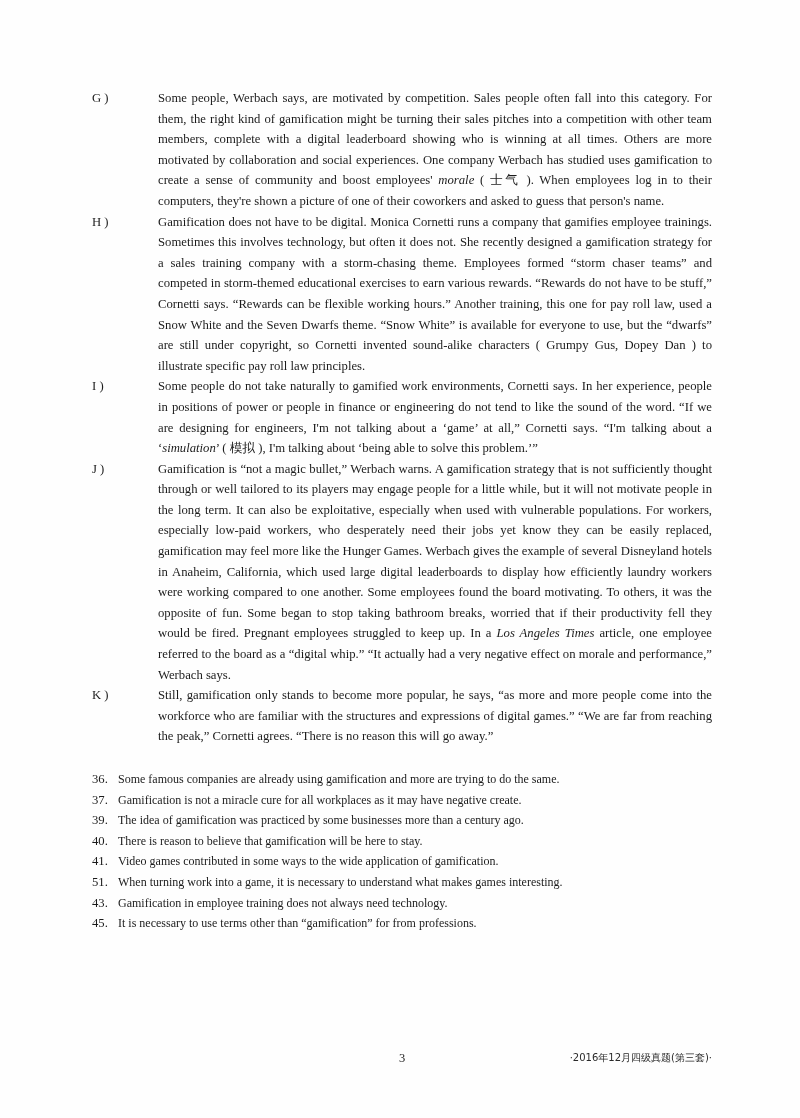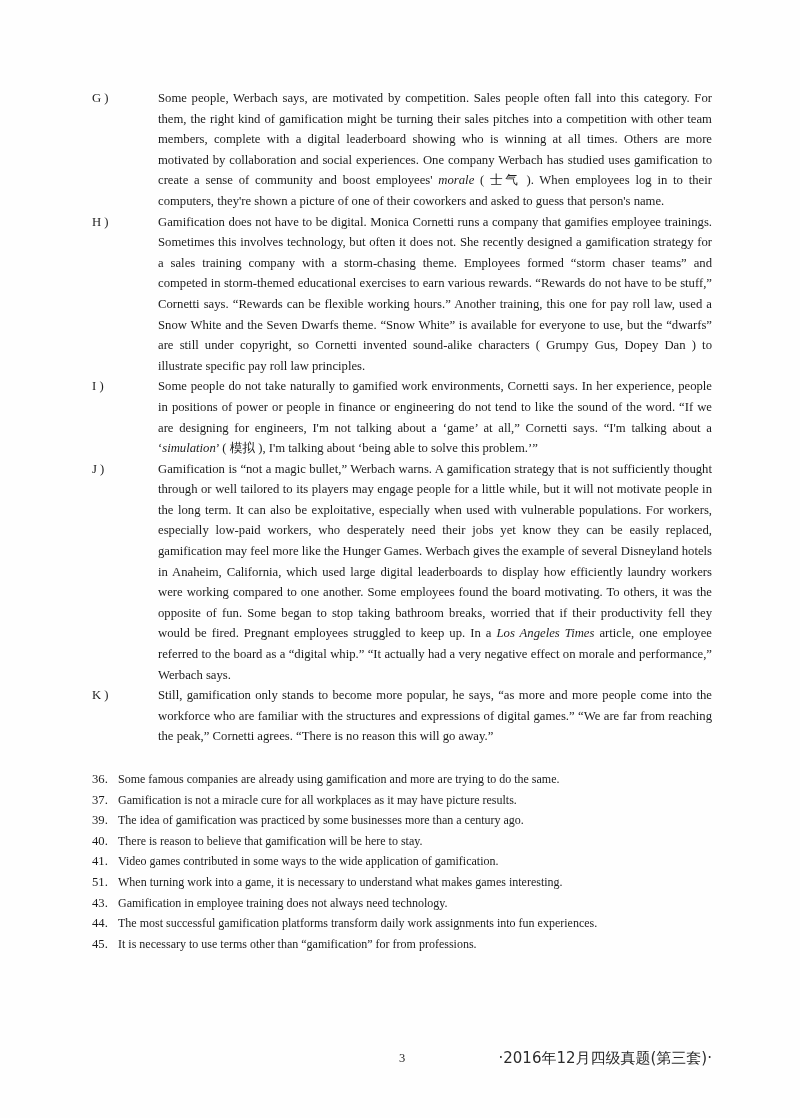--- a/index.html
+++ b/index.html
@@ -93,21 +93,21 @@
     top: 0;
     width: 620px;
     text-align: center;
     font-size: 12.5px;
     line-height: 20px;
   }
   .footer-note {
     position: absolute;
     right: 0;
     top: 0;
-    font-size: 15px;
+    font-size: 10px;
     line-height: 20px;
     white-space: nowrap;
     font-family: "DejaVu Sans", "Liberation Sans", sans-serif;
     color: #2a2a2a;
   }
 </style>
 </head>
 <body>
 
 <div class="page">
@@ -135,21 +135,21 @@
           <div class="para-body"><span>Still, gamification only stands to become more popular, he says, “as more and more people come into the workforce who are familiar with the structures and expressions of digital games.” “We are far from reaching the peak,” Cornetti agrees. “There is no reason this will go away.”</span></div>
         </div>
       </div>
     <div class="statements" id="statements">
         <div class="statement">
           <div class="st-num">36.</div>
           <div class="st-text">Some famous companies are already using gamification and more are trying to do the same.</div>
         </div>
         <div class="statement">
           <div class="st-num">37.</div>
-          <div class="st-text">Gamification is not a miracle cure for all workplaces as it may have picture results.</div>
+          <div class="st-text">Gamification is not a miracle cure for all workplaces as it may have negative create.</div>
         </div>
         <div class="statement">
           <div class="st-num">39.</div>
           <div class="st-text">The idea of gamification was practiced by some businesses more than a century ago.</div>
         </div>
         <div class="statement">
           <div class="st-num">40.</div>
           <div class="st-text">There is reason to believe that gamification will be here to stay.</div>
         </div>
         <div class="statement">
@@ -158,24 +158,20 @@
         </div>
         <div class="statement">
           <div class="st-num">51.</div>
           <div class="st-text">When turning work into a game, it is necessary to understand what makes games interesting.</div>
         </div>
         <div class="statement">
           <div class="st-num">43.</div>
           <div class="st-text">Gamification in employee training does not always need technology.</div>
         </div>
         <div class="statement">
-          <div class="st-num">44.</div>
-          <div class="st-text">The most successful gamification platforms transform daily work assignments into fun experiences.</div>
-        </div>
-        <div class="statement">
           <div class="st-num">45.</div>
           <div class="st-text">It is necessary to use terms other than “gamification” for from professions.</div>
         </div>
       </div>
   </div>
 
   <div class="footer">
     <div class="page-number">3</div>
     <div class="footer-note">·2016年12月四级真题(第三套)·</div>
   </div>

